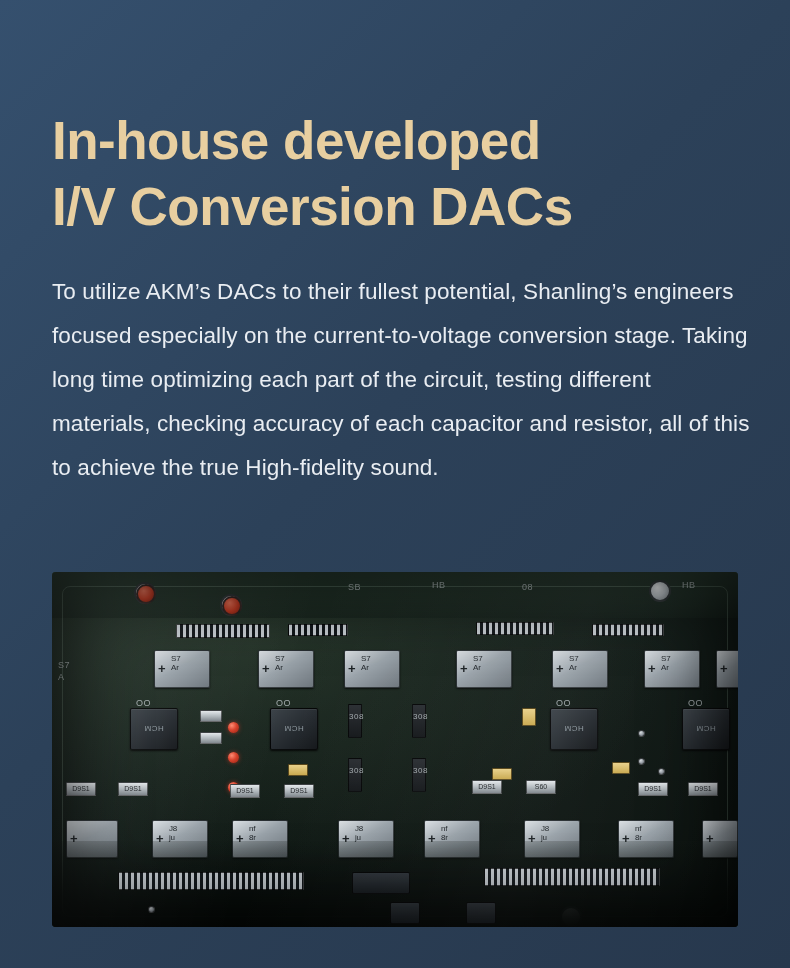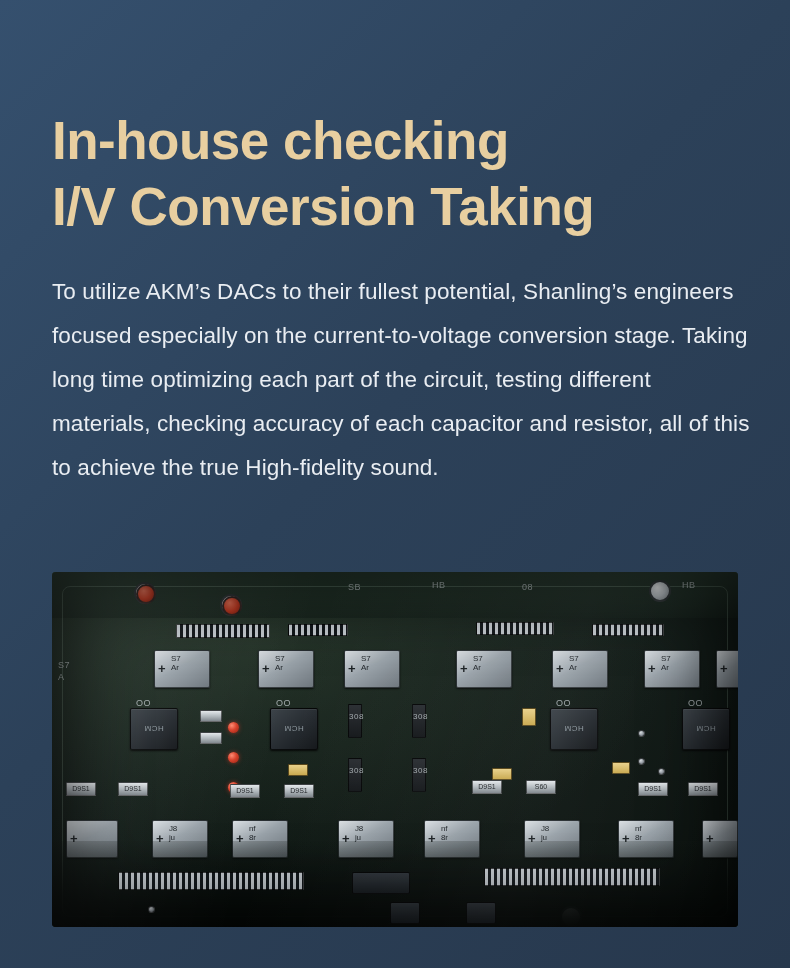--- a/index.html
+++ b/index.html
@@ -207,22 +207,22 @@
     border: 1px solid rgba(0,0,0,0.8);
     border-radius: 2px;
   }
 </style>
 </head>
 <body>
 
 <div class="page">
 
   <div class="headline">
-    <div class="line">In-house checking</div>
-    <div class="line">I/V Conversion Taking</div>
+    <div class="line">In-house developed</div>
+    <div class="line">I/V Conversion DACs</div>
   </div>
 
   <div class="body-copy">
     <p>To utilize AKM’s DACs to their fullest potential, Shanling’s engineers focused especially on the current-to-voltage conversion stage. Taking long time optimizing each part of the circuit, testing different materials, checking accuracy of each capacitor and resistor, all of this to achieve the true High-fidelity sound.</p>
   </div>
 
   <div class="pcb-wrap">
     <div class="pcb">
 
       <div class="top-strip"></div>

